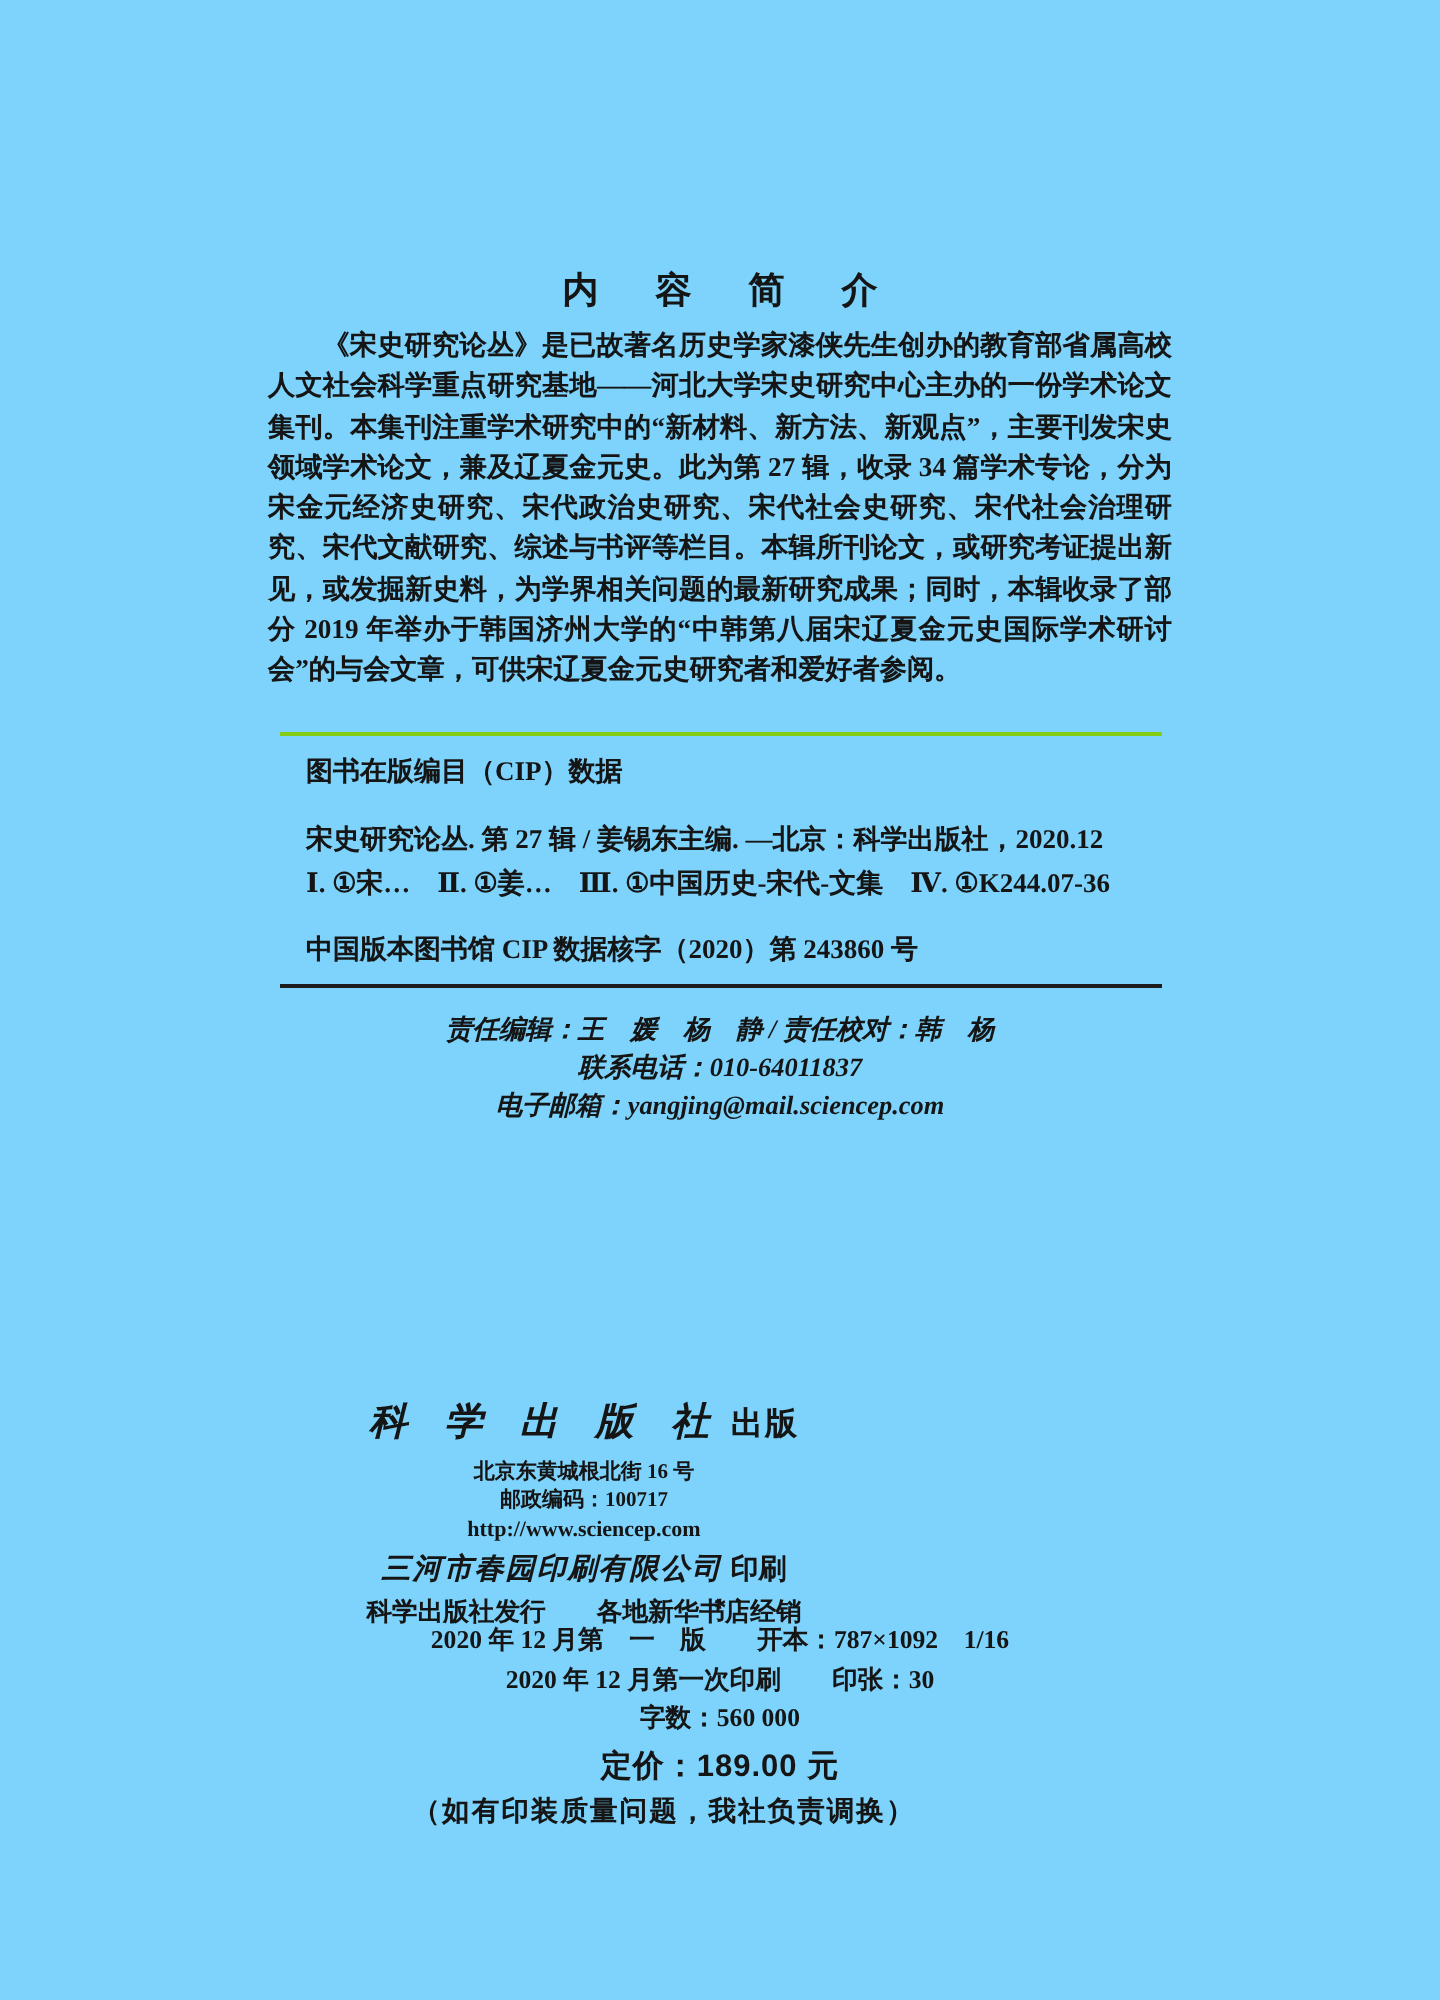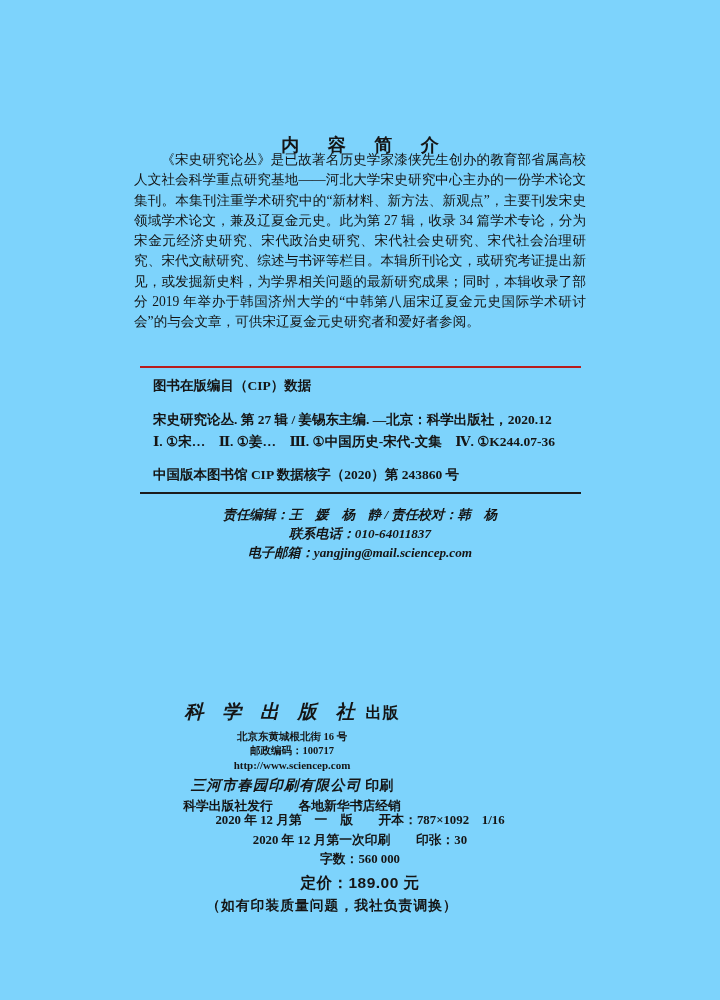--- a/index.html
+++ b/index.html
@@ -27,39 +27,39 @@
     text-align: center;
     font-size: 18px;
     font-weight: bold;
     letter-spacing: 12px;
     text-indent: 12px;
   }
 
   
   .intro {
     position: absolute;
-    top: 150px;
+    top: 163px;
     left: 134px;
     width: 452px;
     margin: 0;
     font-size: 13.6px;
     line-height: 20.3px;
-    font-weight: 400;
+    font-weight: 700;
     text-align: justify;
     text-indent: 2em;
   }
 
   
   .cip-box {
     position: absolute;
     top: 366px;
     left: 140px;
     width: 441px;
     box-sizing: border-box;
-    border-top: 2px solid #b91c1c;
+    border-top: 2px solid #84cc16;
     border-bottom: 2px solid #1c1c1c;
     padding: 9px 6px 8px 13px;
     font-size: 13.5px;
     font-weight: 600;
   }
   .cip-header   { margin: 0 0 15px 0; }
   .cip-title    { margin: 0 0 3px 0; line-height: 19px; }
   .cip-isbn     { margin: 0 0 15px 0; line-height: 19px; }
   .cip-class    { margin: 0 0 14px 0; line-height: 19px; }
   .cip-record   { margin: 0; line-height: 19px; }

